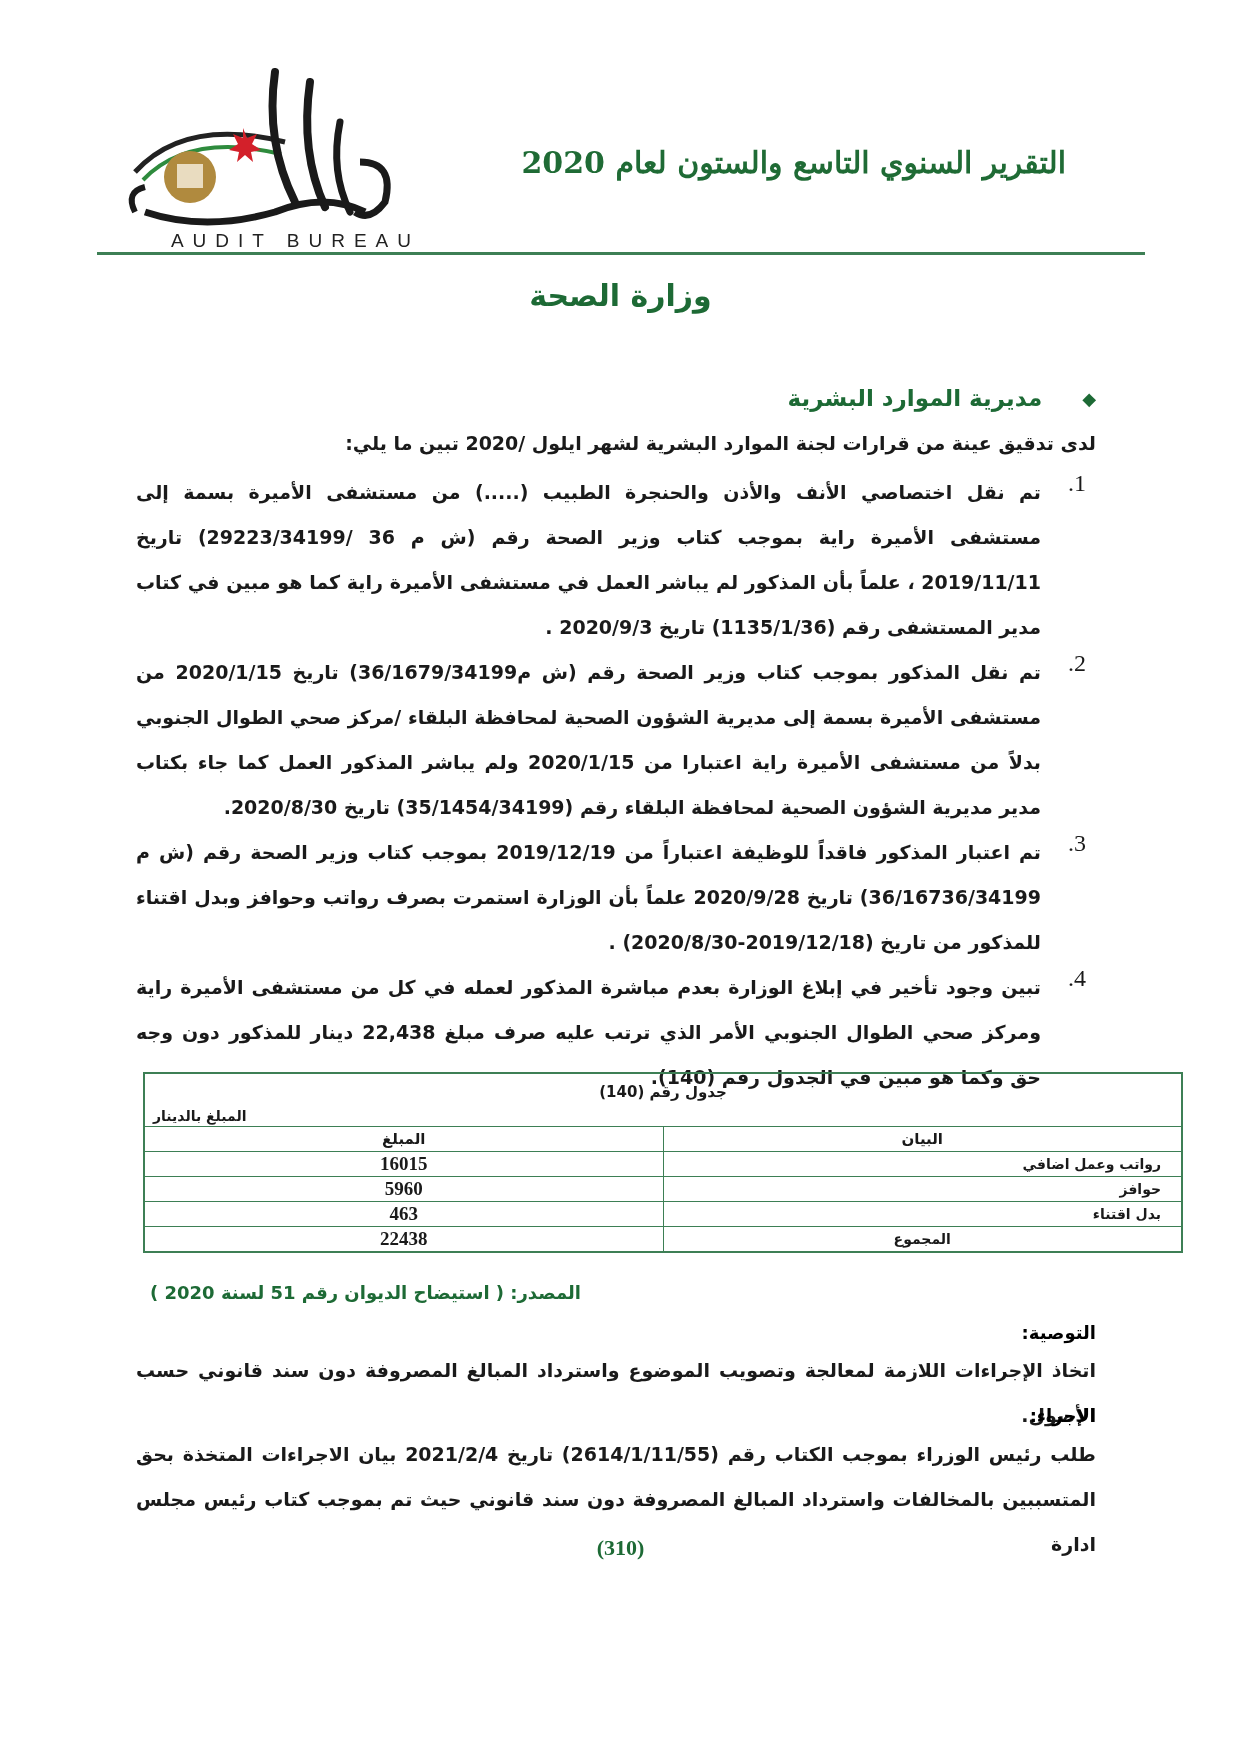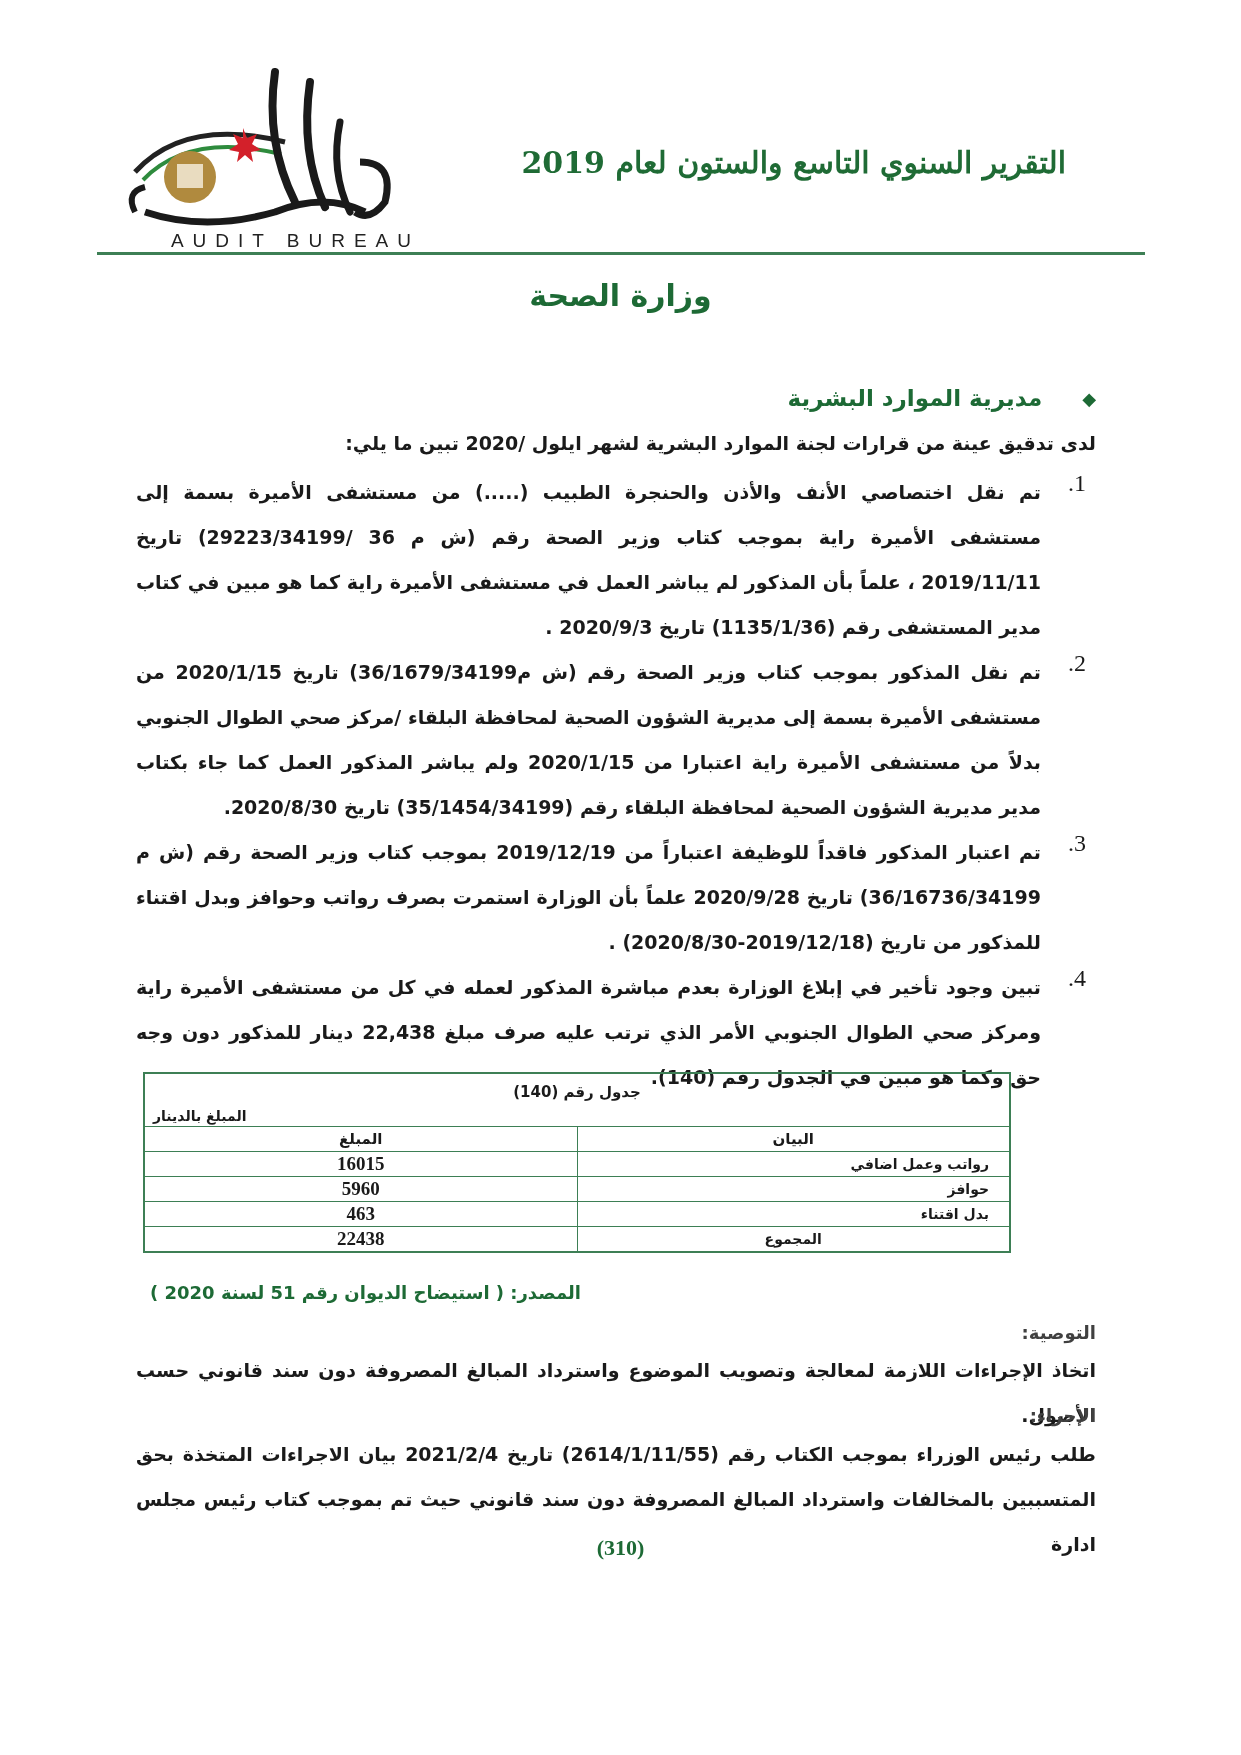--- a/index.html
+++ b/index.html
@@ -49,21 +49,21 @@
     font-size: 24px; text-align: right; padding-right: 10px; box-sizing: border-box;
   }
   .item-text {
     flex: 1; font-size: 19px; font-weight: bold; line-height: 45px;
     text-align: justify; text-align-last: right; direction: rtl;
   }
   .item + .item { margin-top: 0; }
 
   
   .table-wrap {
-    position: absolute; left: 143px; top: 1072px; width: 868px;
+    position: absolute; left: 143px; top: 1072px; width: 1040px;
     border: 2px solid #3d7f55; box-sizing: border-box;
   }
   .tbl-caption { text-align: center; font-weight: bold; font-size: 15px; direction: rtl; padding-top: 6px; }
   .tbl-caption div { line-height: 24px; }
   .tbl-unit {
     direction: rtl; text-align: left; font-size: 14px; font-weight: bold;
     padding: 4px 8px 2px 8px;
   }
   table { width: 100%; border-collapse: collapse; direction: rtl; }
   td, th {
@@ -76,21 +76,21 @@
     text-align: center; font-family: "Liberation Serif", serif; font-weight: bold; font-size: 19px;
   }
   td.total-desc { text-align: center; }
 
   .source {
     position: absolute; left: 150px; top: 1282px; direction: rtl;
     font-size: 18px; font-weight: bold; color: #1d6a35;
   }
   .subhead {
     position: absolute; right: 145px; font-size: 18px; font-weight: bold;
-    color: #404040; direction: rtl;
+    color: #000000; direction: rtl;
   }
   .para {
     position: absolute; right: 145px; width: 960px; font-size: 19px; font-weight: bold;
     direction: rtl; text-align: justify; text-align-last: right; line-height: 45px;
   }
   .page-number {
     position: absolute; left: 0; right: 0; top: 1535px; text-align: center;
     font-family: "Liberation Serif", serif; font-weight: bold; font-size: 22px; color: #1d6a35;
   }
 </style>
@@ -112,21 +112,21 @@
       <polygon points="118,66 122,76 132,72 127,82 136,88 126,90 128,100 120,93 112,100 114,90 104,88 113,82 108,72 118,76" fill="#d3202a"></polygon>
 
       <path d="M150 10 Q 140 80 170 140" stroke="#1a1a1a" stroke-width="8" fill="none" stroke-linecap="round"></path>
       <path d="M185 20 Q 175 90 200 145" stroke="#1a1a1a" stroke-width="8" fill="none" stroke-linecap="round"></path>
       <path d="M215 60 Q 205 110 225 150" stroke="#1a1a1a" stroke-width="7" fill="none" stroke-linecap="round"></path>
       <path d="M235 100 Q 270 100 260 140 Q 245 160 230 150" stroke="#1a1a1a" stroke-width="7" fill="none"></path>
       <path d="M20 150 Q 80 170 150 150 Q 200 130 240 150" stroke="#1a1a1a" stroke-width="7" fill="none"></path>
       <path d="M10 150 Q 0 130 20 125" stroke="#1a1a1a" stroke-width="6" fill="none"></path>
     </svg>
     <div class="logo-text">AUDIT BUREAU</div>
-    <div class="report-title">التقرير السنوي التاسع والستون لعام 2019</div>
+    <div class="report-title">التقرير السنوي التاسع والستون لعام 2020</div>
     <div class="header-rule"></div>
   </div>
 
   <div class="ministry-title">وزارة الصحة</div>
 
   <div class="section-heading">
     <span class="bullet">◆</span>
     <span>مديرية الموارد البشرية</span>
   </div>
 

